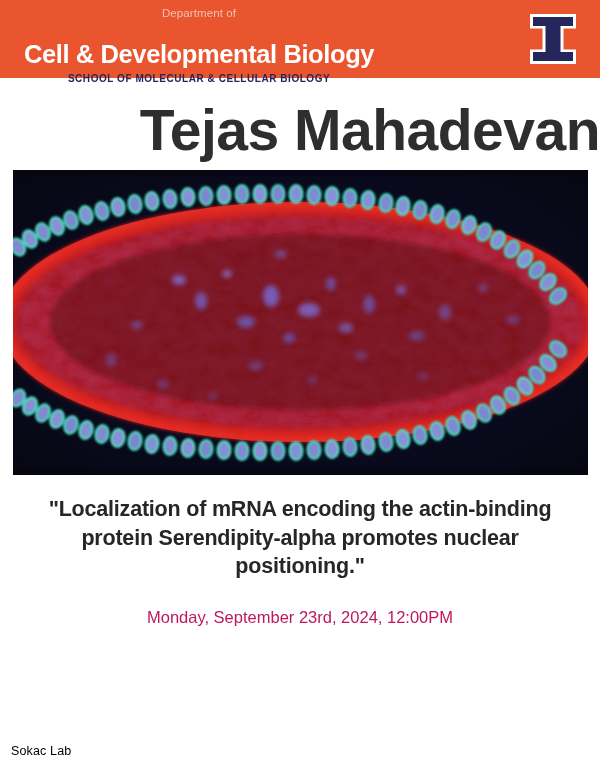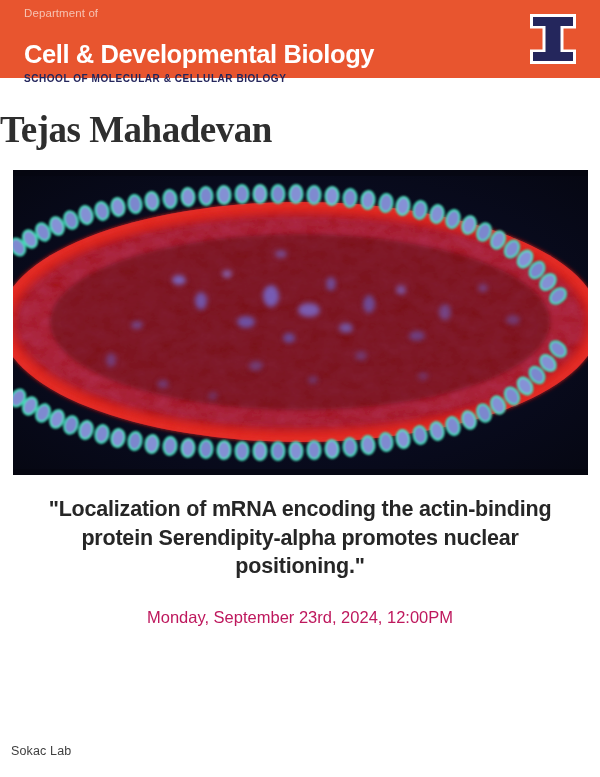--- a/index.html
+++ b/index.html
@@ -16,20 +16,21 @@
     position: relative;
   }
 
   
   .header {
     position: relative;
     width: 600px;
     height: 78px;
     background: #e8552f;
     box-sizing: border-box;
+    text-align: center;
   }
   .header-text {
     position: absolute;
     left: 24px;
     top: 5px;
   }
   .dept-of {
     font-size: 11.5px;
     color: #f6c3b2;
     letter-spacing: 0.1px;
@@ -57,28 +58,27 @@
   .logo-wrap {
     position: absolute;
     right: 16px;
     top: 8px;
     width: 62px;
     height: 62px;
   }
 
   
   .speaker-name {
-    text-align: left;
-    font-size: 37px;
+    text-align: right;
+    font-size: 57px;
     font-weight: bold;
     color: #2e2e2e;
     letter-spacing: -0.5px;
     margin-top: 27px;
     line-height: 50px;
-    font-family: Liberation Serif, serif;
   }
 
   
   .figure {
     position: relative;
     width: 575px;
     height: 305px;
     margin: 15px auto 0 auto;
     background: #080a20;
     overflow: hidden;
@@ -106,21 +106,21 @@
     font-weight: 400;
   }
   .event-line { display: block; }
 
   
   .footer {
     position: absolute;
     left: 11px;
     bottom: 19px;
     font-size: 12.5px;
-    color: #404040;
+    color: #000000;
     letter-spacing: 0.15px;
   }
 </style>
 </head>
 <body>
 
 <div class="header">
   <div class="header-text">
     <div class="dept-of">Department of</div>
     <div class="dept-name">Cell &amp; Developmental Biology</div>

